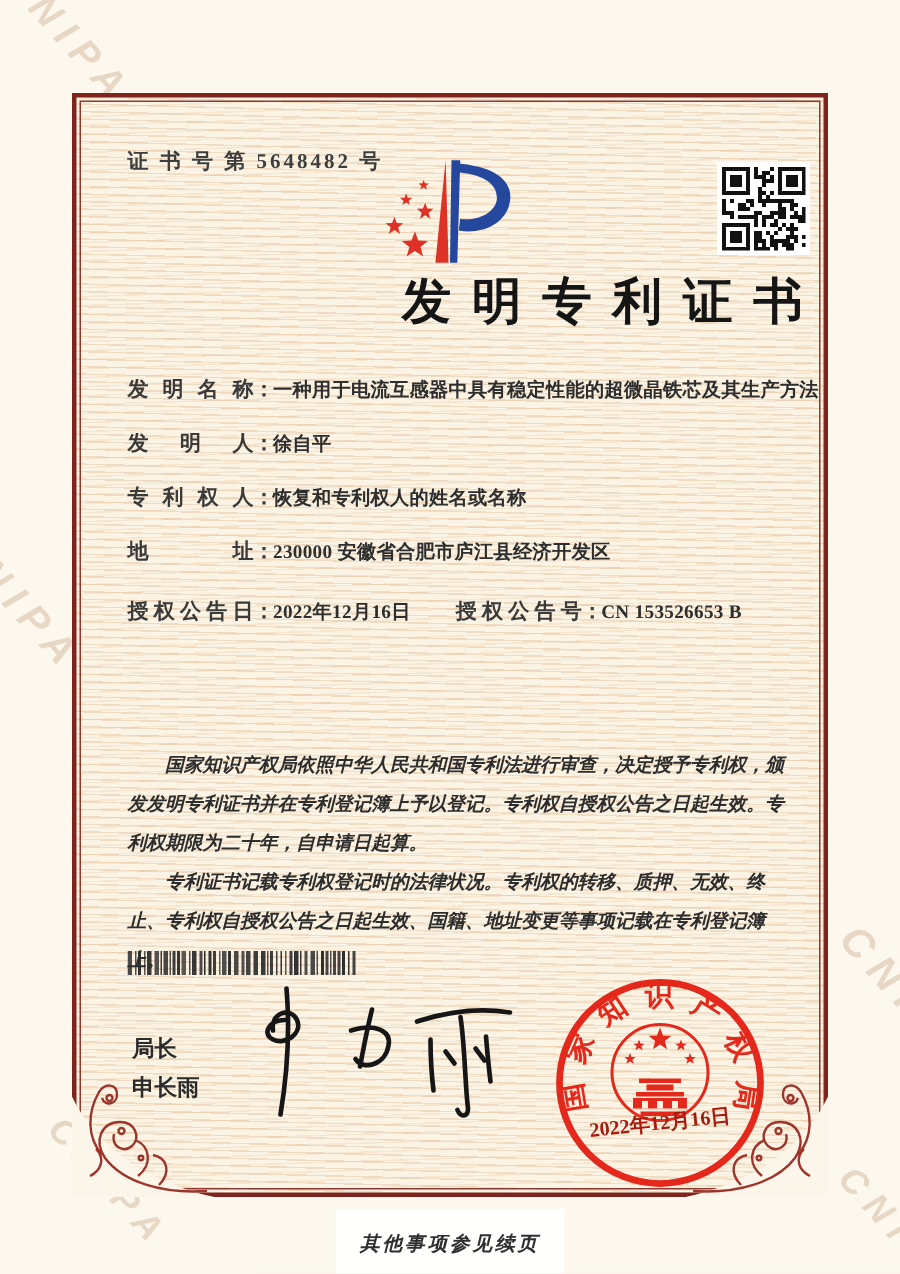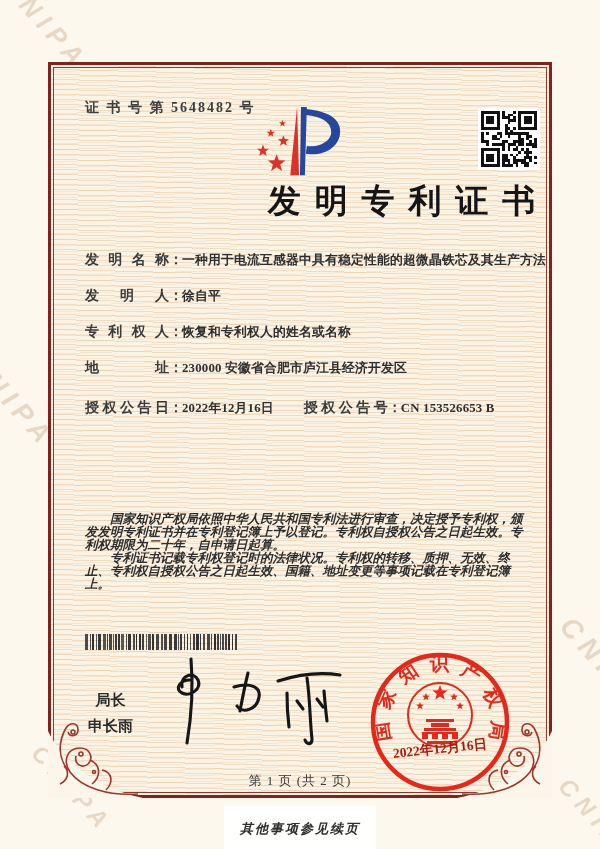--- a/index.html
+++ b/index.html
@@ -41,30 +41,30 @@
 
   .fields{position:absolute;left:34px;top:186px;width:452px;}
   .frow{height:22px;margin-bottom:14px;white-space:nowrap;font-size:13px;}
   .flabel{display:inline-block;width:84px;text-align:justify;text-align-last:justify;
           font-weight:700;font-size:14px;color:#3a3a3a;vertical-align:bottom;}
   .fcolon{display:inline-block;width:13px;font-weight:700;font-size:14px;color:#3a3a3a;}
   .fvalue{font-weight:600;font-size:12.8px;color:#2e2e2e;letter-spacing:0.2px;}
   .grant{display:flex;align-items:flex-end;}
   .g2{margin-left:30px;}
 
-  .paras{position:absolute;left:34px;top:448px;width:446px;
-         font-size:12.5px;line-height:13px;color:#2d2d2d;font-style:italic;
+  .paras{position:absolute;left:34px;top:432px;width:446px;
+         font-size:12.5px;line-height:26px;color:#2d2d2d;font-style:italic;
          font-weight:600;}
   .paras p{margin:0;text-indent:2em;}
 
   .barcode{position:absolute;left:34px;top:569px;width:156px;height:16px;}
   .barcode svg{display:block;width:100%;height:100%;}
 
   .signer{position:absolute;left:37px;top:622px;font-family:"Liberation Sans","DejaVu Sans",sans-serif;
-          font-weight:700;font-size:15px;color:#2b2b2b;line-height:26px;text-align:center;}
+          font-weight:700;font-size:15px;color:#2b2b2b;line-height:26px;}
   .signature{position:absolute;left:109px;top:588px;width:200px;height:95px;}
 
   .seal{position:absolute;left:316px;top:584px;width:146px;height:146px;}
 
   .pagenum{position:absolute;left:0;right:0;top:707px;text-align:center;
            font-size:13px;color:#3a3a3a;letter-spacing:1px;}
 
   .corner{position:absolute;width:95px;height:85px;bottom:-3px;}
   .corner.bl{left:-3px;}
   .corner.br{right:-3px;transform:scaleX(-1);}
@@ -382,21 +382,20 @@
           <g fill="#fbf2e2">
             <rect x="61" y="85" width="4" height="5"></rect>
             <rect x="71" y="85" width="4" height="5"></rect>
             <rect x="81" y="85" width="4" height="5"></rect>
           </g>
         </g>
         <text x="73" y="104" text-anchor="middle" font-size="13.5" font-weight="bold" fill="#a81a0c" transform="rotate(-6 73 100)" font-family="Liberation Serif, DejaVu Serif, serif">2022年12月16日</text>
       </svg>
     </div>
 
-    <div class="pagenum">第 1 页 (共 2 页)</div>
 
     <svg class="corner bl" viewBox="0 0 95 85">
       <path d="M0,85 L0,18 C16,52 52,76 95,85 Z" fill="#fcf6ea"></path>
       <g fill="none" stroke="#9c352b" stroke-width="1.6">
         <path d="M90,81 C60,83 34,75 22,59 C14,47 20,35 32,35 C42,35 46,45 40,51 C34,56 26,51 28,43"></path>
         <path d="M20,57 C10,45 10,29 18,15 C22,9 30,9 30,17 C30,23 22,25 20,19"></path>
         <path d="M44,71 C54,63 52,51 42,47"></path>
         <path d="M58,77 C66,69 64,59 54,57"></path>
         <path d="M12,71 C20,67 22,59 16,53"></path>
         <circle cx="33" cy="41" r="2"></circle>

